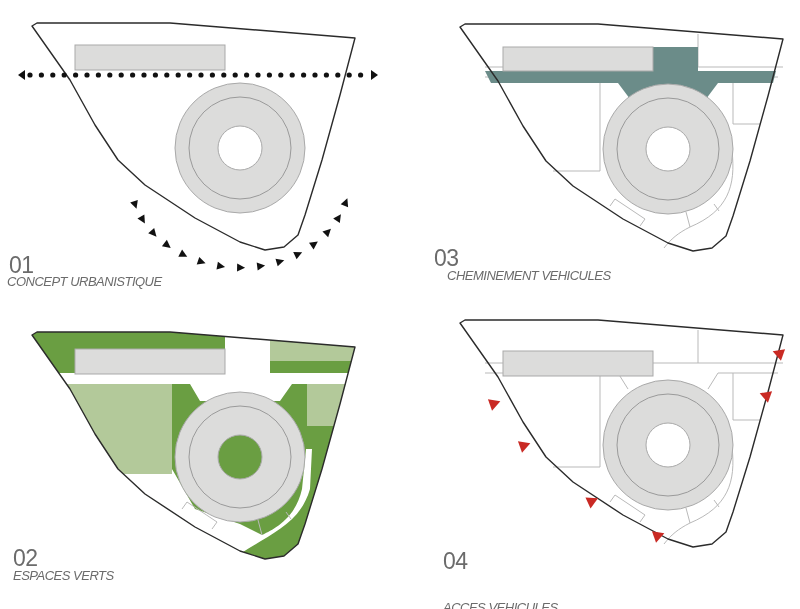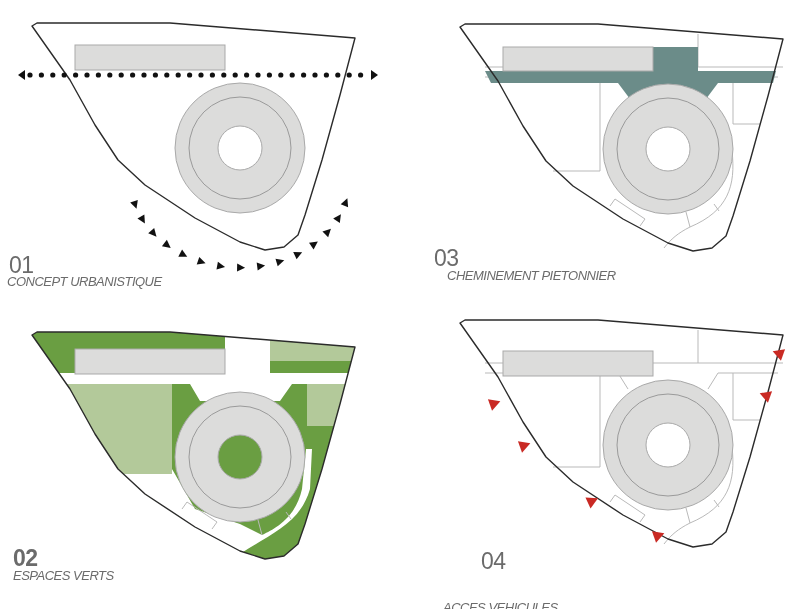--- a/index.html
+++ b/index.html
@@ -148,20 +148,20 @@
         <path d="M0,-6 L11,0 L0,6 Z" fill="#c92a24" transform="translate(92,150) rotate(-20)"></path>
         <path d="M0,-6 L11,0 L0,6 Z" fill="#c92a24" transform="translate(160,206) rotate(-25)"></path>
         <path d="M0,-6 L11,0 L0,6 Z" fill="#c92a24" transform="translate(226,240) rotate(-20)"></path>
       </g>
     </g>
 </svg>
 
 <div class="label-num" style="left:9px; top:252px;">01</div>
 <div class="label-title" style="left:7px; top:274px;">CONCEPT URBANISTIQUE</div>
 
-<div class="label-num" style="left:13px; top:545px;font-weight:bold;">02</div>
+<div class="label-num" style="left:13px; top:545px;">02</div>
 <div class="label-title" style="left:13px; top:568px;">ESPACES VERTS</div>
 
 <div class="label-num" style="left:434px; top:245px;">03</div>
-<div class="label-title" style="left:447px; top:268px;">CHEMINEMENT PIETONNIER</div>
+<div class="label-title" style="left:447px; top:268px;">CHEMINEMENT VEHICULES</div>
 
-<div class="label-num" style="left:443px; top:548px;margin-left:38px;">04</div>
+<div class="label-num" style="left:443px; top:548px;">04</div>
 <div class="label-title" style="left:443px; top:600px;">ACCES VEHICULES</div>
 
 </body></html>

